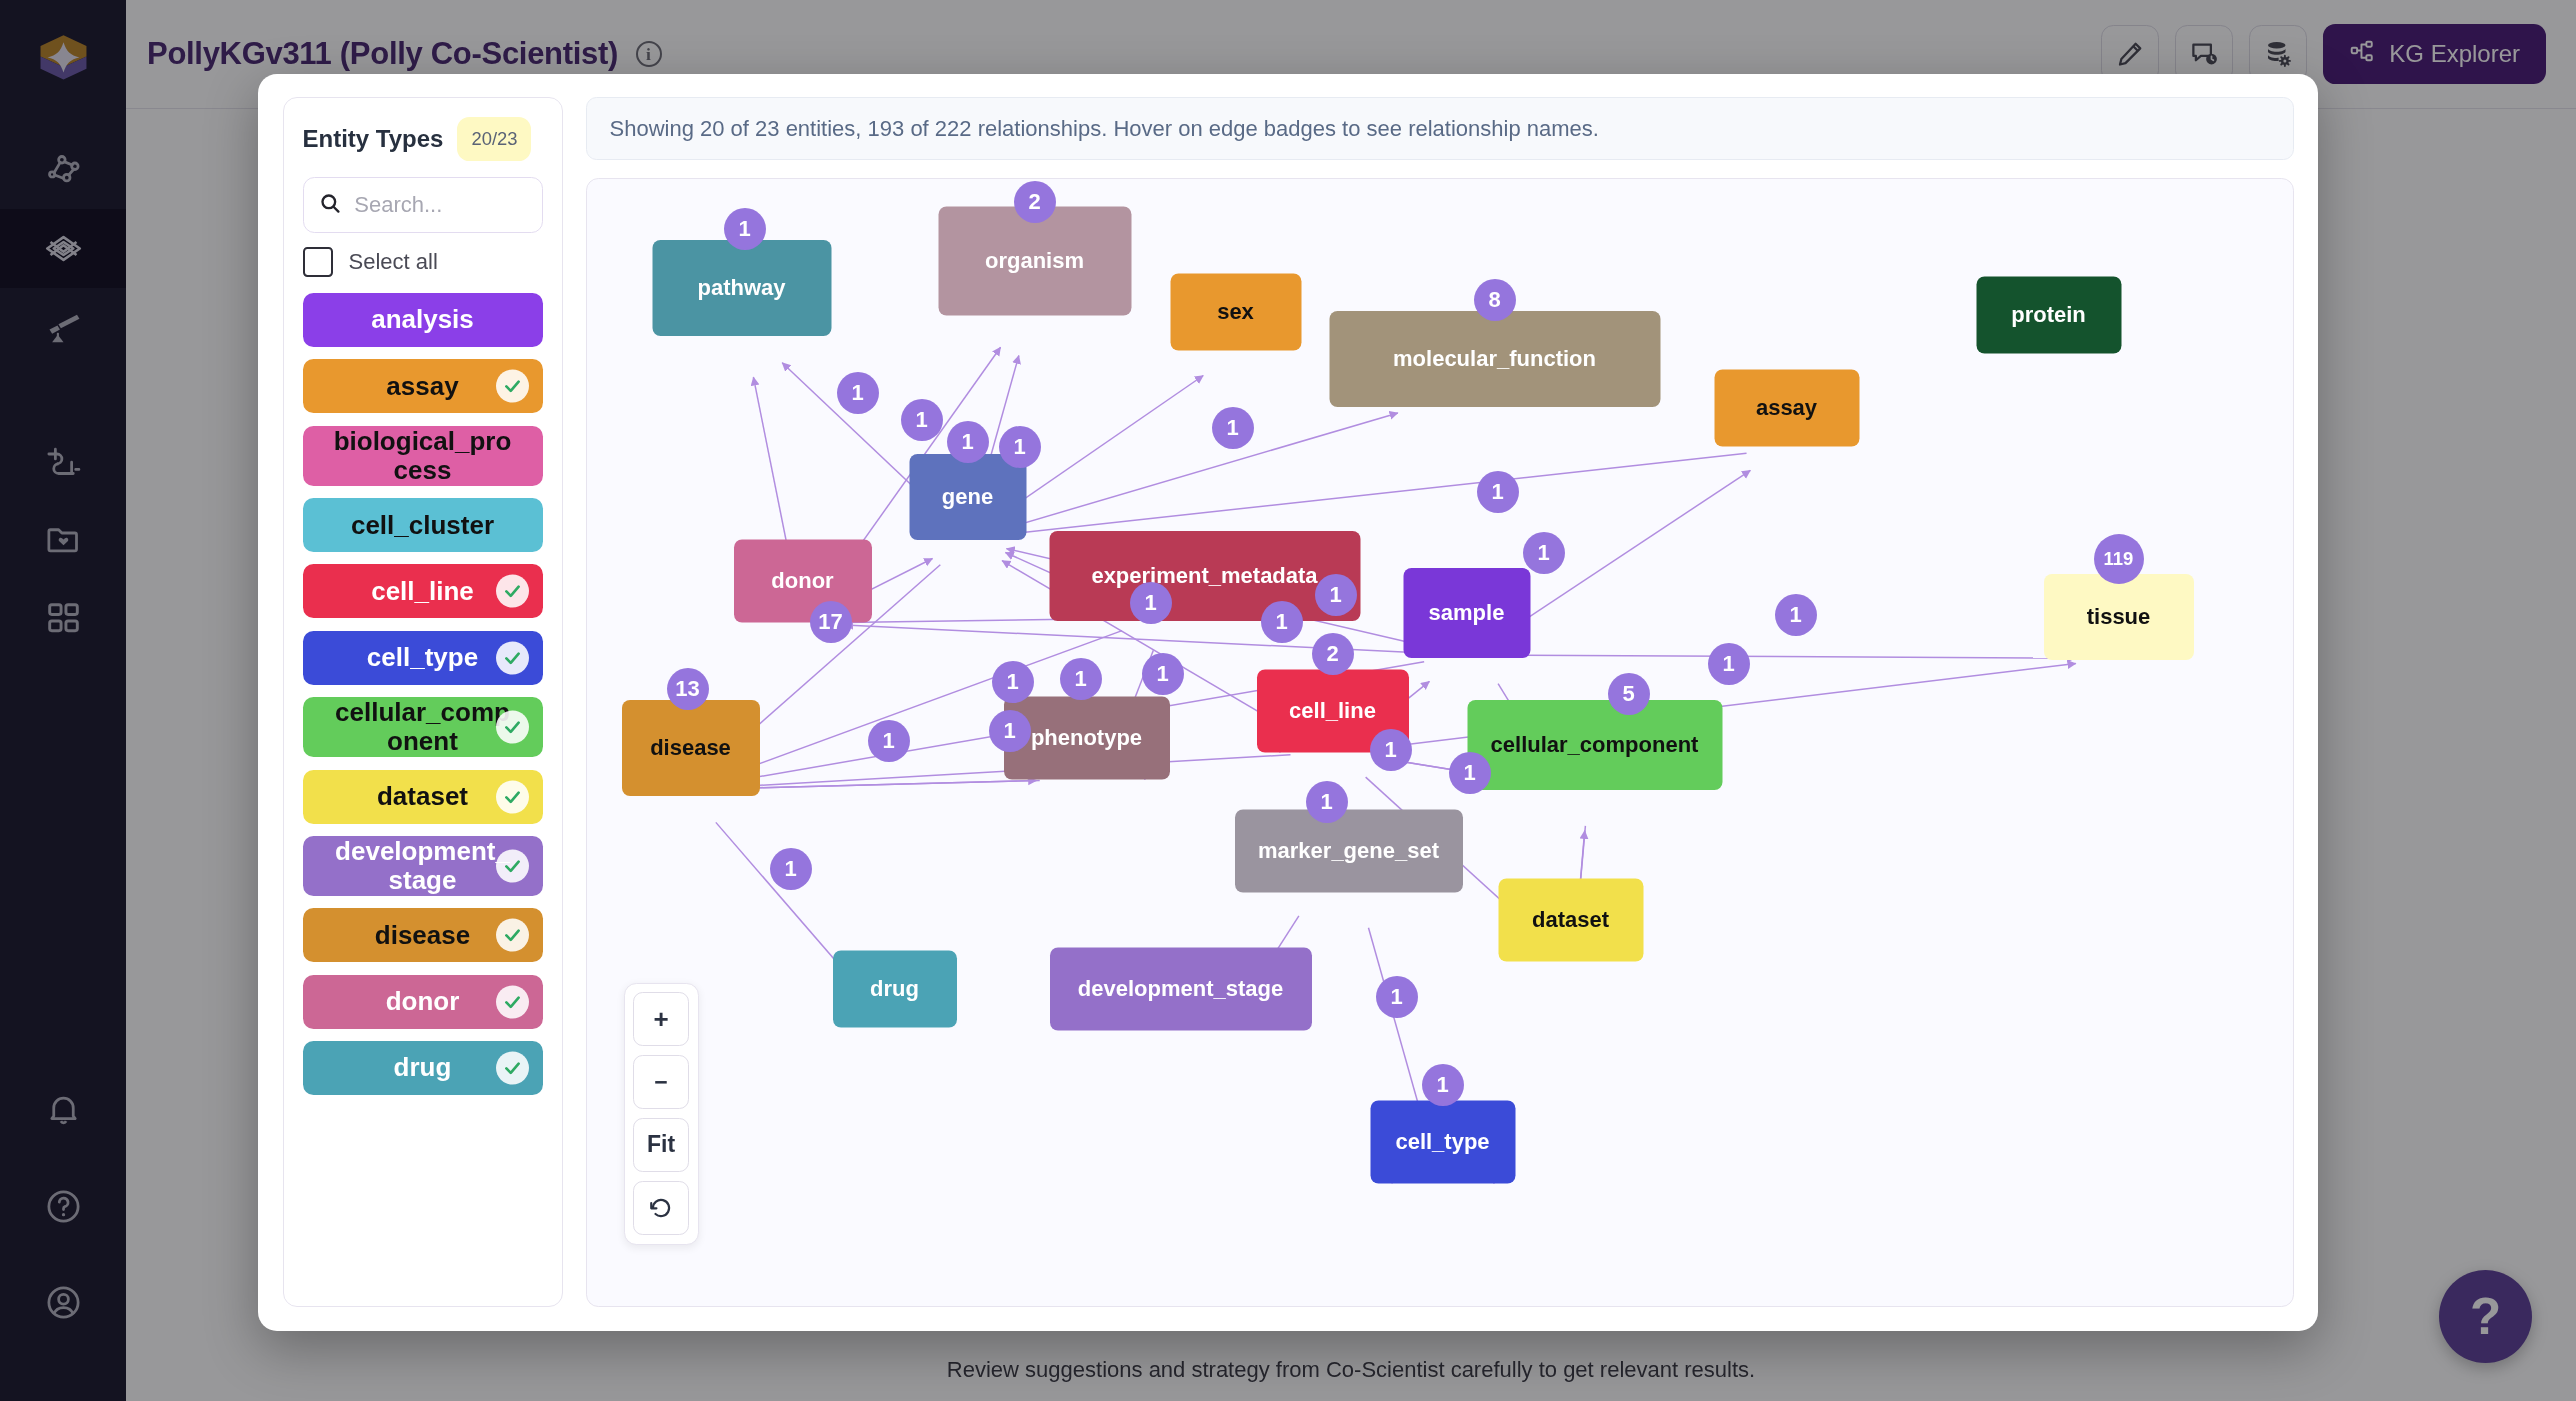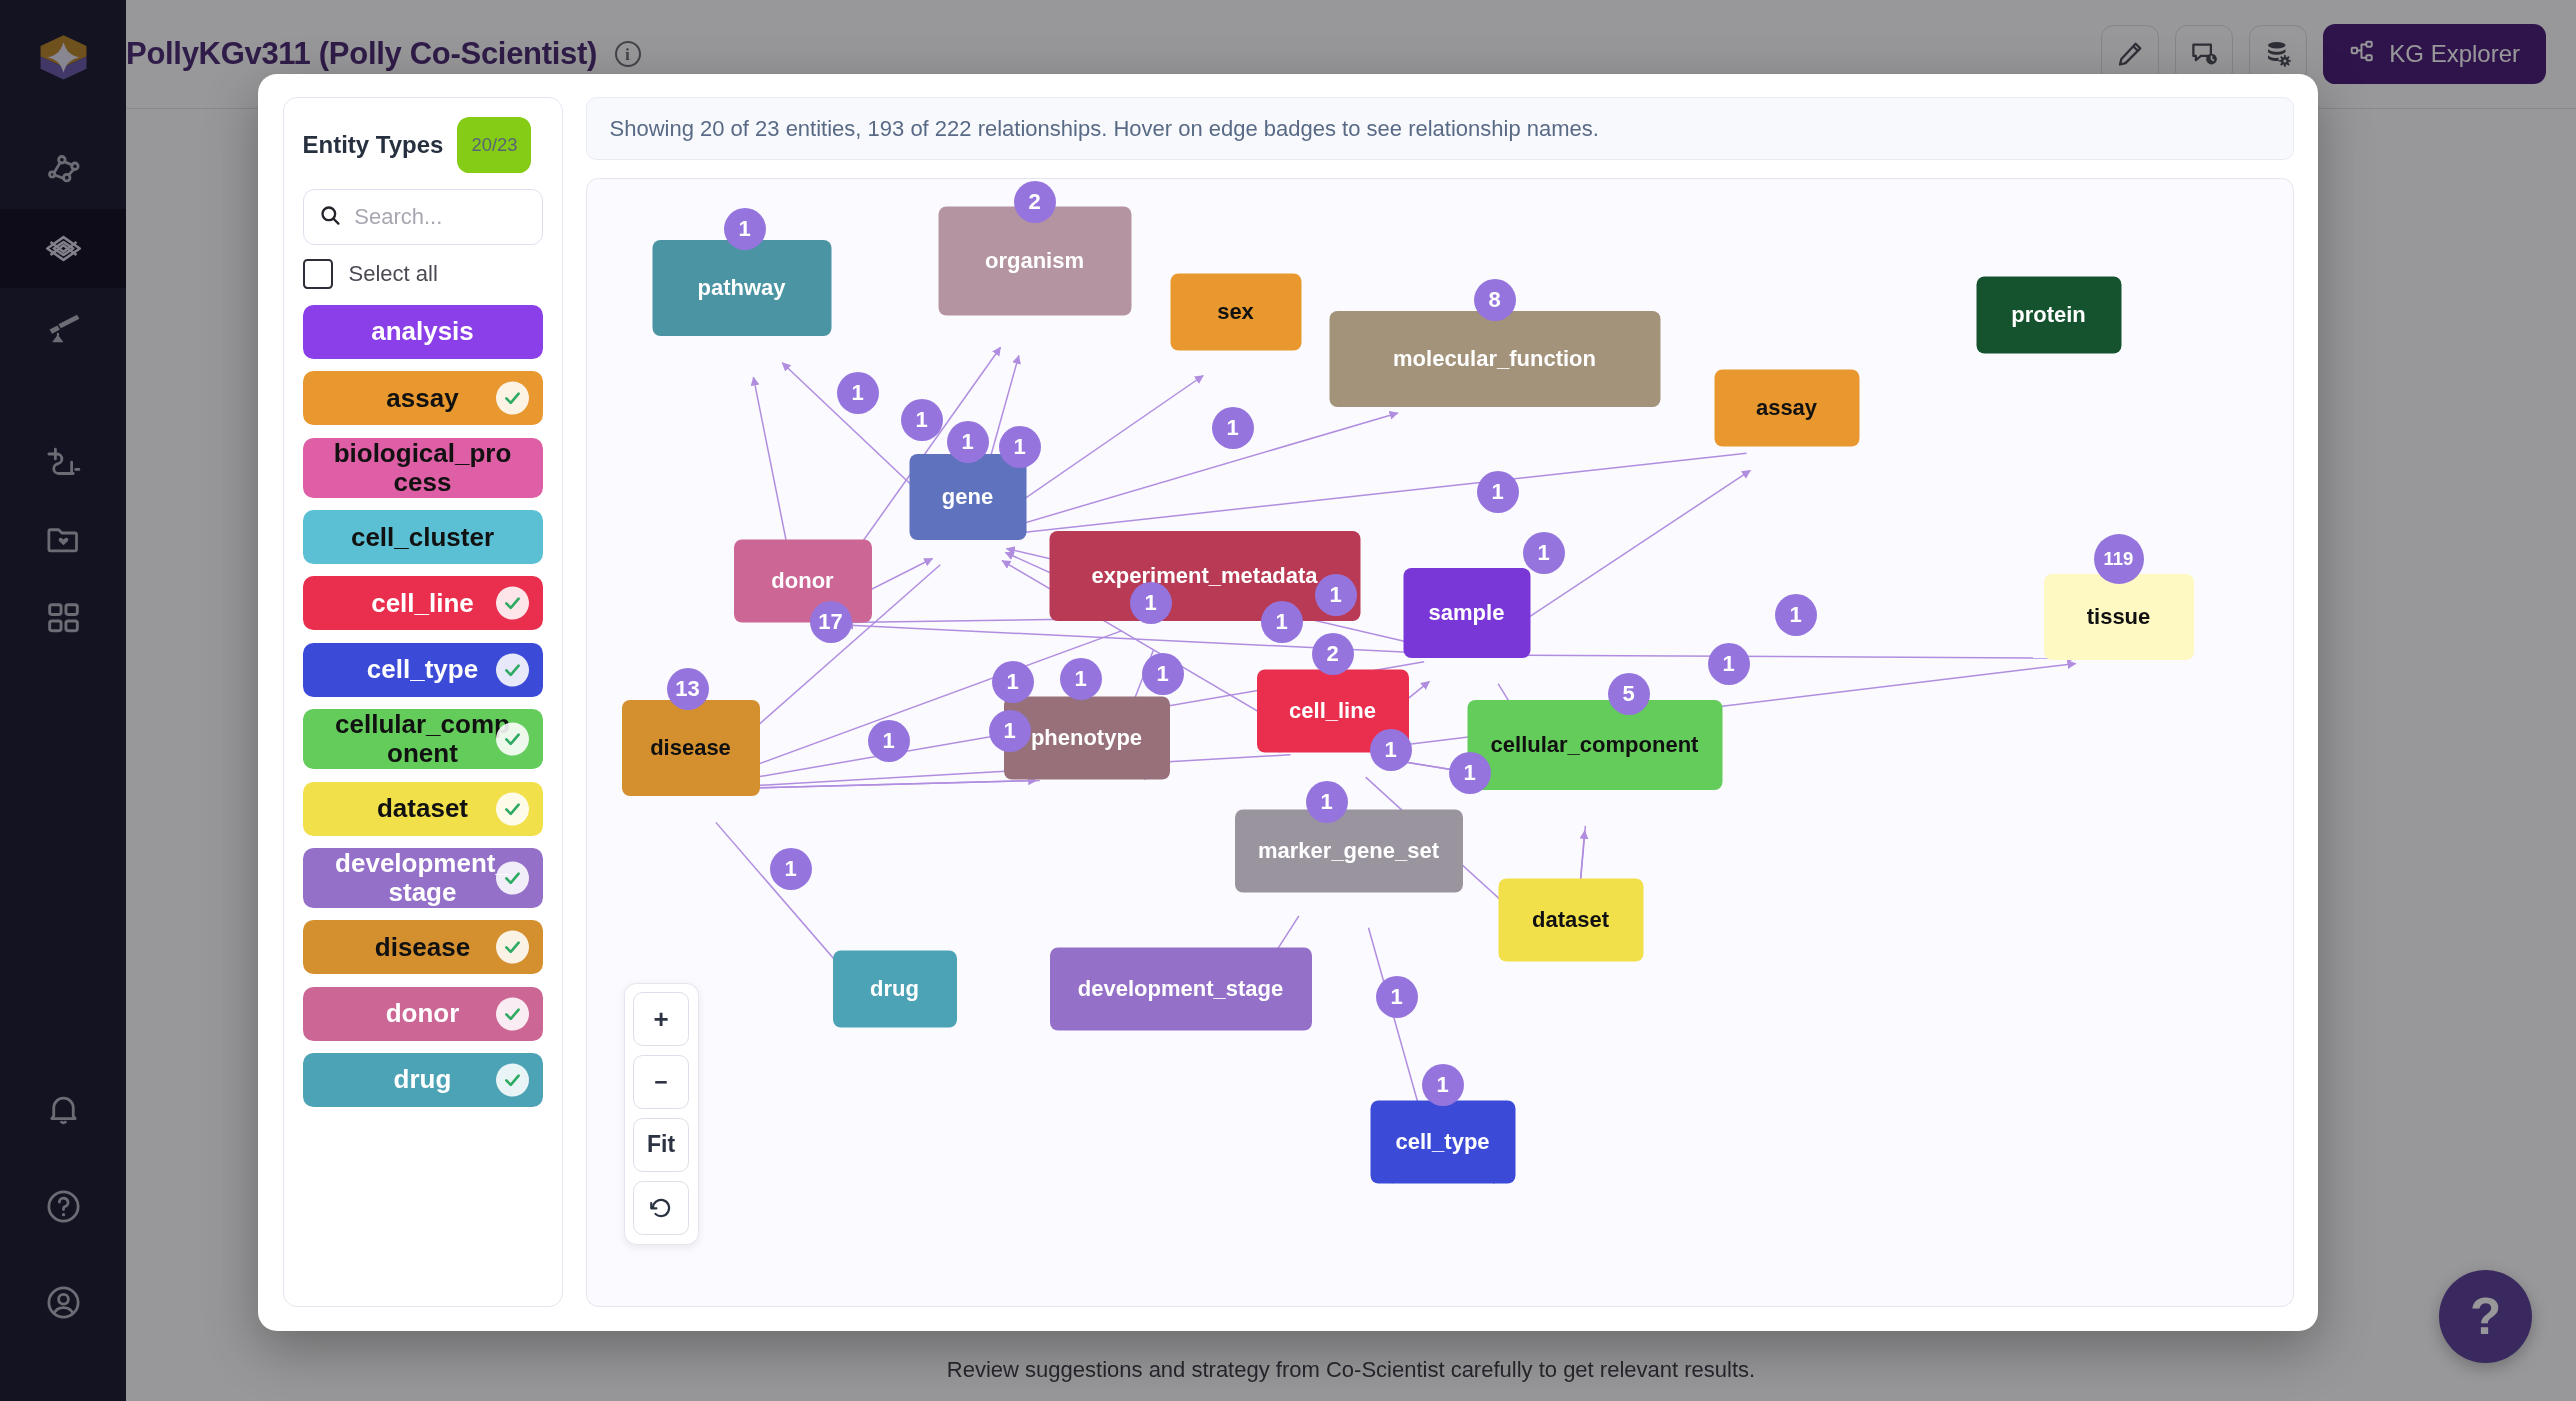--- a/index.html
+++ b/index.html
@@ -28,21 +28,21 @@
   .rail-gap { height: 54px; }
   .rail-bottom { position: absolute; bottom: 60px; width: 100%; display: flex; flex-direction: column; align-items: center; gap: 17.5px; }
 
   
   .topbar {
     position: absolute; left: 126px; top: 0; right: 0; height: 109px;
     background: #ffffff; border-bottom: 0.9px solid #e6e4ec;
     display: flex; align-items: center; z-index: 2;
   }
   .page-title {
-    font-size: 31px; font-weight: bold; color: #4b2a73; letter-spacing: -0.3px;
+    margin-left: 21px; font-size: 31px; font-weight: bold; color: #4b2a73; letter-spacing: -0.3px;
   }
   .info-circle {
     margin-left: 17.5px; width: 26px; height: 26px; border-radius: 50%;
     border: 2.2px solid #6e6e78; color: #6e6e78; font-size: 17.5px; font-weight: bold;
     display: flex; align-items: center; justify-content: center; font-family: "Liberation Serif", serif;
     cursor: pointer;
   }
   .topbar-right { margin-left: auto; display: flex; align-items: center; gap: 16px; margin-right: 30px; }
   .icon-btn {
     width: 58px; height: 58px; border-radius: 12.3px; border: 0.9px solid #dedce6;
@@ -93,21 +93,21 @@
   .modal-body { flex: 1 1 auto; display: flex; padding: 23px 24.5px 24.5px 24.5px; gap: 23px; min-height: 0; }
 
   
   .etypes {
     width: 280px; flex: 0 0 280px; border: 0.9px solid #e7e4ef; border-radius: 14px;
     background: #fff; padding: 19px 19px 0 19px; overflow: hidden; position: relative;
   }
   .etypes-head { display: flex; align-items: center; gap: 14px; margin-bottom: 16px; }
   .etypes-title { font-size: 24px; font-weight: bold; color: #27303f; }
   .etypes-count {
-    background: #84cc16; color: #5a6376; font-size: 18.4px; border-radius: 12.3px; padding: 17px 14px;
+    background: #fef9c3; color: #5a6376; font-size: 18.4px; border-radius: 12.3px; padding: 11px 14px;
   }
   .search-box {
     height: 56px; border: 1.3px solid #e3dcf0; border-radius: 11.4px; display: flex; align-items: center;
     padding: 0 14px; gap: 12.3px; margin-bottom: 14px;
   }
   .search-box svg { width: 24.5px; height: 24.5px; flex: 0 0 24.5px; }
   .search-box input {
     border: none; outline: none; font-size: 22px; color: #2b2b33; width: 100%;
     font-family: "Liberation Sans", sans-serif; background: transparent;
   }

